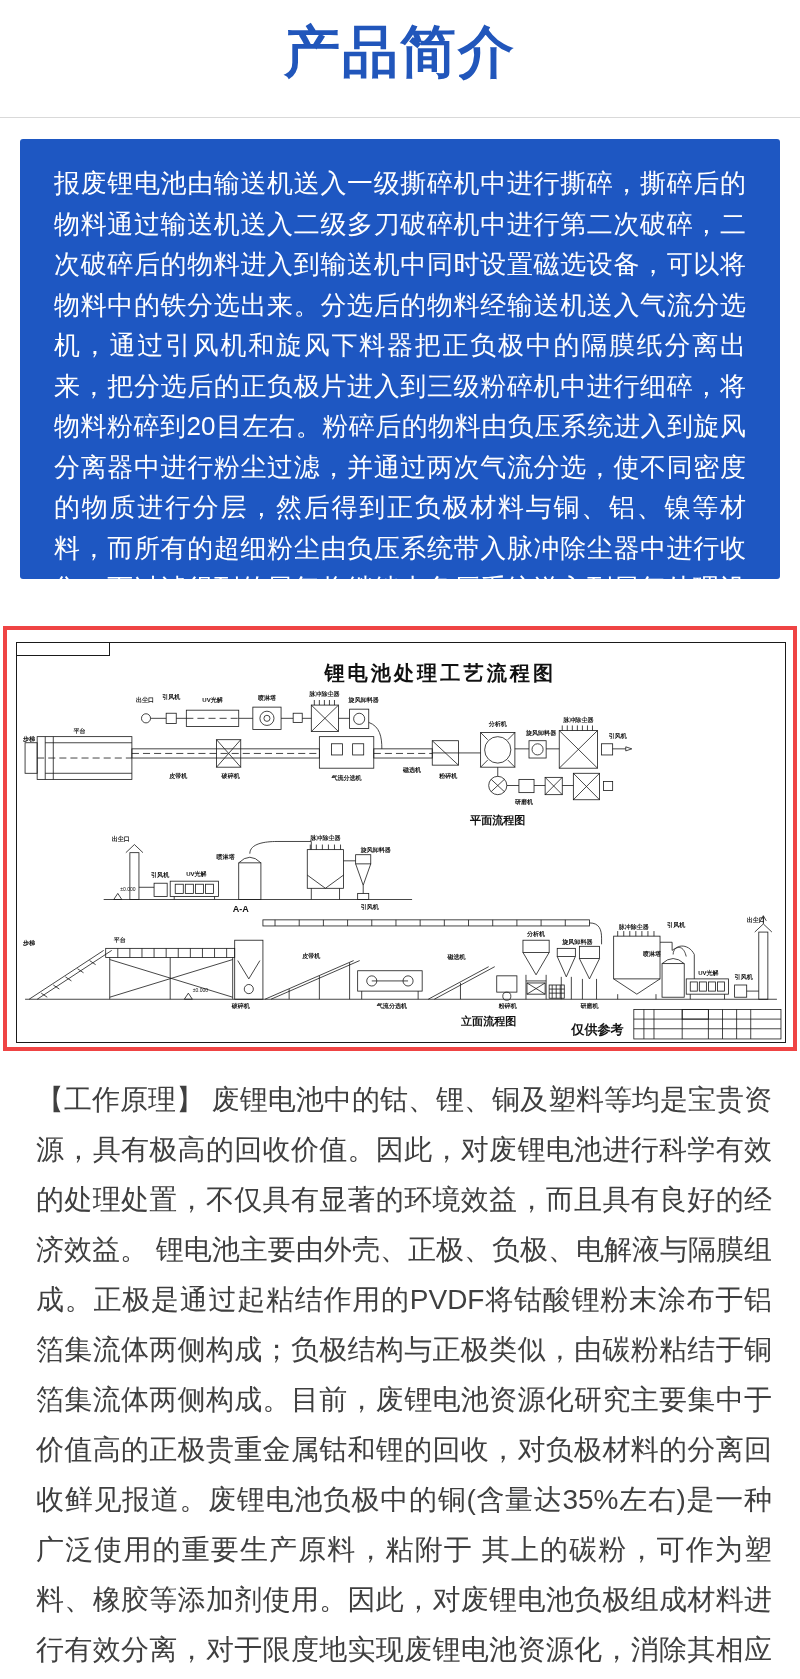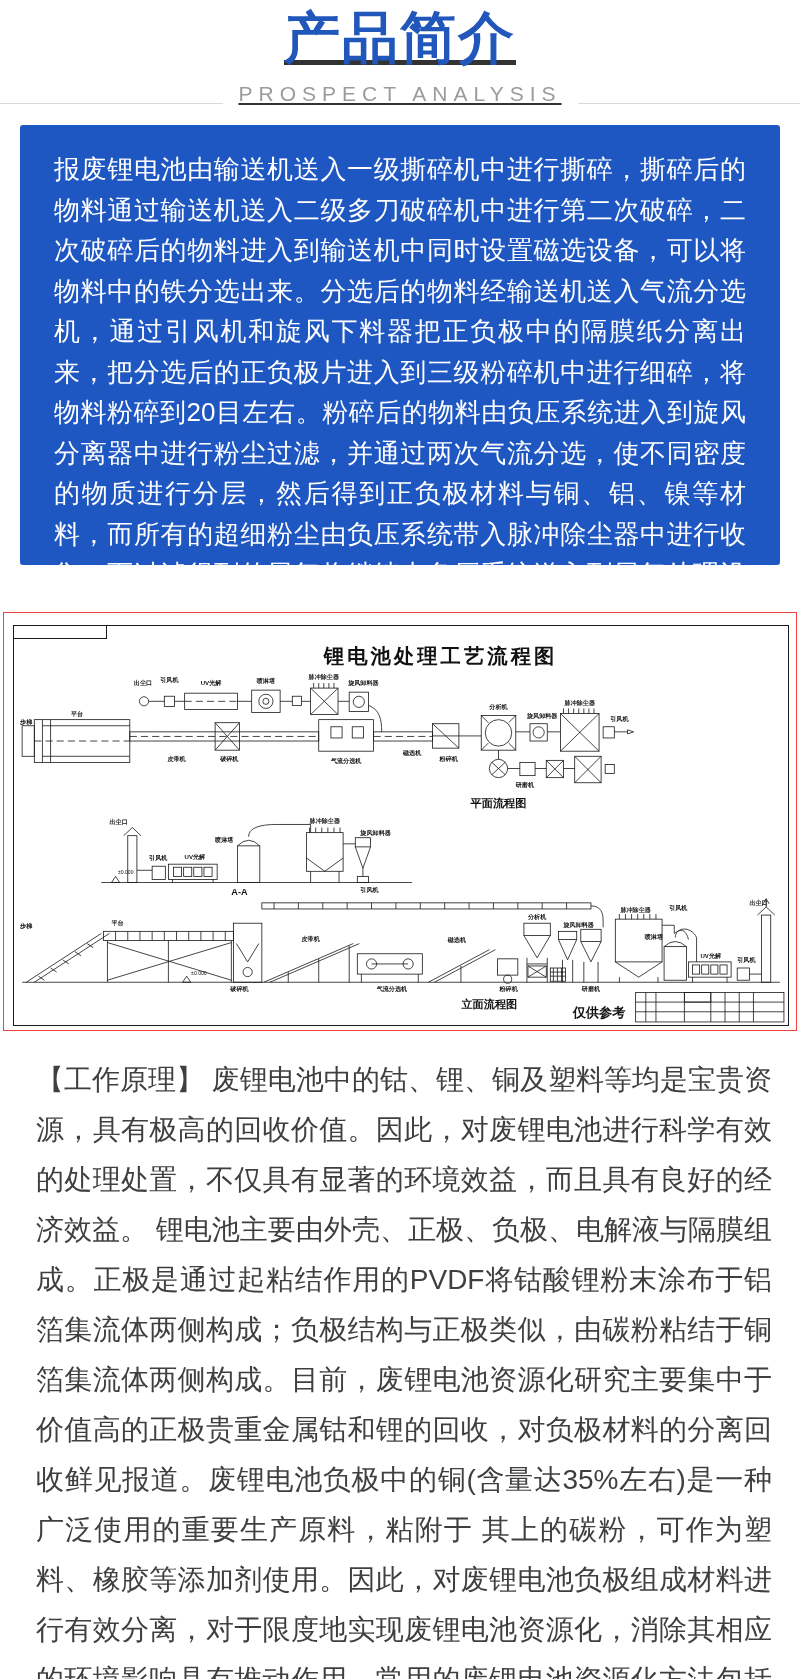--- a/index.html
+++ b/index.html
@@ -1,32 +1,32 @@
 <!DOCTYPE html>
 <html><head>
 <meta charset="utf-8">
 <style>
   html,body{margin:0;padding:0;background:#fff;}
   body{width:800px;font-family:"Liberation Sans","DejaVu Sans",sans-serif;color:#333;}
 
   
-  .hero{padding-top:6px;text-decoration:underline;}
+  .hero{padding-top:20px;}
   .hero-title{margin:0;text-align:center;font-size:56px;line-height:64px;font-weight:800;
     color:#2156bb;letter-spacing:2px;}
   .sub-row{display:flex;align-items:center;margin-top:8px;height:32px;}
   .rule{flex:1;border-top:1px solid #d9d9d9;transform:translateY(9px);}
   .hero-sub{padding:0 16px;color:#9b9b9b;font-size:21px;letter-spacing:6px;font-weight:500;white-space:nowrap;}
 
   
   .intro{margin:15px 20px 0;height:440px;box-sizing:border-box;background:#1e57c2;
     border-radius:3px;padding:16px 26px 0;}
   .intro p{margin:8px;color:#fff;font-size:26px;line-height:40.5px;text-align:justify;}
 
   
-  .diagram-wrap{margin:47px 3px 0;height:417px;border:1px solid #ef4444;position:relative;background:#fff;}
+  .diagram-wrap{margin:47px 3px 0;height:417px;border:4px solid #ef4444;position:relative;background:#fff;}
   .frame{position:absolute;left:9px;top:12px;right:7px;bottom:4px;border:1px solid #1a1a1a;}
   .frame-tab{position:absolute;left:-1px;top:-1px;width:92px;height:12px;border:1px solid #1a1a1a;background:#fff;}
   .frame svg{position:absolute;left:0;top:0;width:100%;height:100%;}
   .d .ln,.d rect,.d line,.d circle,.d path{stroke:#1b1b1b;stroke-width:.8;fill:none;}
   .d .dash{stroke-dasharray:7 4;}
   .d text{fill:#111;stroke:none;font-family:"Liberation Sans","DejaVu Sans",sans-serif;}
   .d .lb{font-size:6px;font-weight:bold;text-anchor:middle;}
   .d .vw{font-size:11px;font-weight:bold;text-anchor:middle;}
   .d .aa{font-size:9px;font-weight:bold;text-anchor:middle;}
   .d .ttl{font-size:20px;font-weight:bold;text-anchor:middle;letter-spacing:3px;}
@@ -37,21 +37,20 @@
   .principle{margin-top:24px;padding:0 28px 0 36px;}
   .principle p{margin:0;font-size:28px;line-height:50px;color:#3f3f3f;text-align:justify;}
 </style>
 </head>
 <body>
 
 <div class="hero">
   <h1 class="hero-title">产品简介</h1>
   <div class="sub-row">
     <div class="rule"></div>
-    <div class="hero-sub">PROSPECT ANALYSIS</div>
     <div class="rule"></div>
   </div>
 </div>
 
 <div class="intro">
   <p>报废锂电池由输送机送入一级撕碎机中进行撕碎，撕碎后的物料通过输送机送入二级多刀破碎机中进行第二次破碎，二次破碎后的物料进入到输送机中同时设置磁选设备，可以将物料中的铁分选出来。分选后的物料经输送机送入气流分选机，通过引风机和旋风下料器把正负极中的隔膜纸分离出来，把分选后的正负极片进入到三级粉碎机中进行细碎，将物料粉碎到20目左右。粉碎后的物料由负压系统进入到旋风分离器中进行粉尘过滤，并通过两次气流分选，使不同密度的物质进行分层，然后得到正负极材料与铜、铝、镍等材料，而所有的超细粉尘由负压系统带入脉冲除尘器中进行收集。而过滤得到的尾气将继续由负压系统送入到尾气处理设备中进行空气净化，使之达到国家排放标准后再进行高空排放</p>
 </div>
 
 <div class="diagram-wrap">
   <div class="frame">

